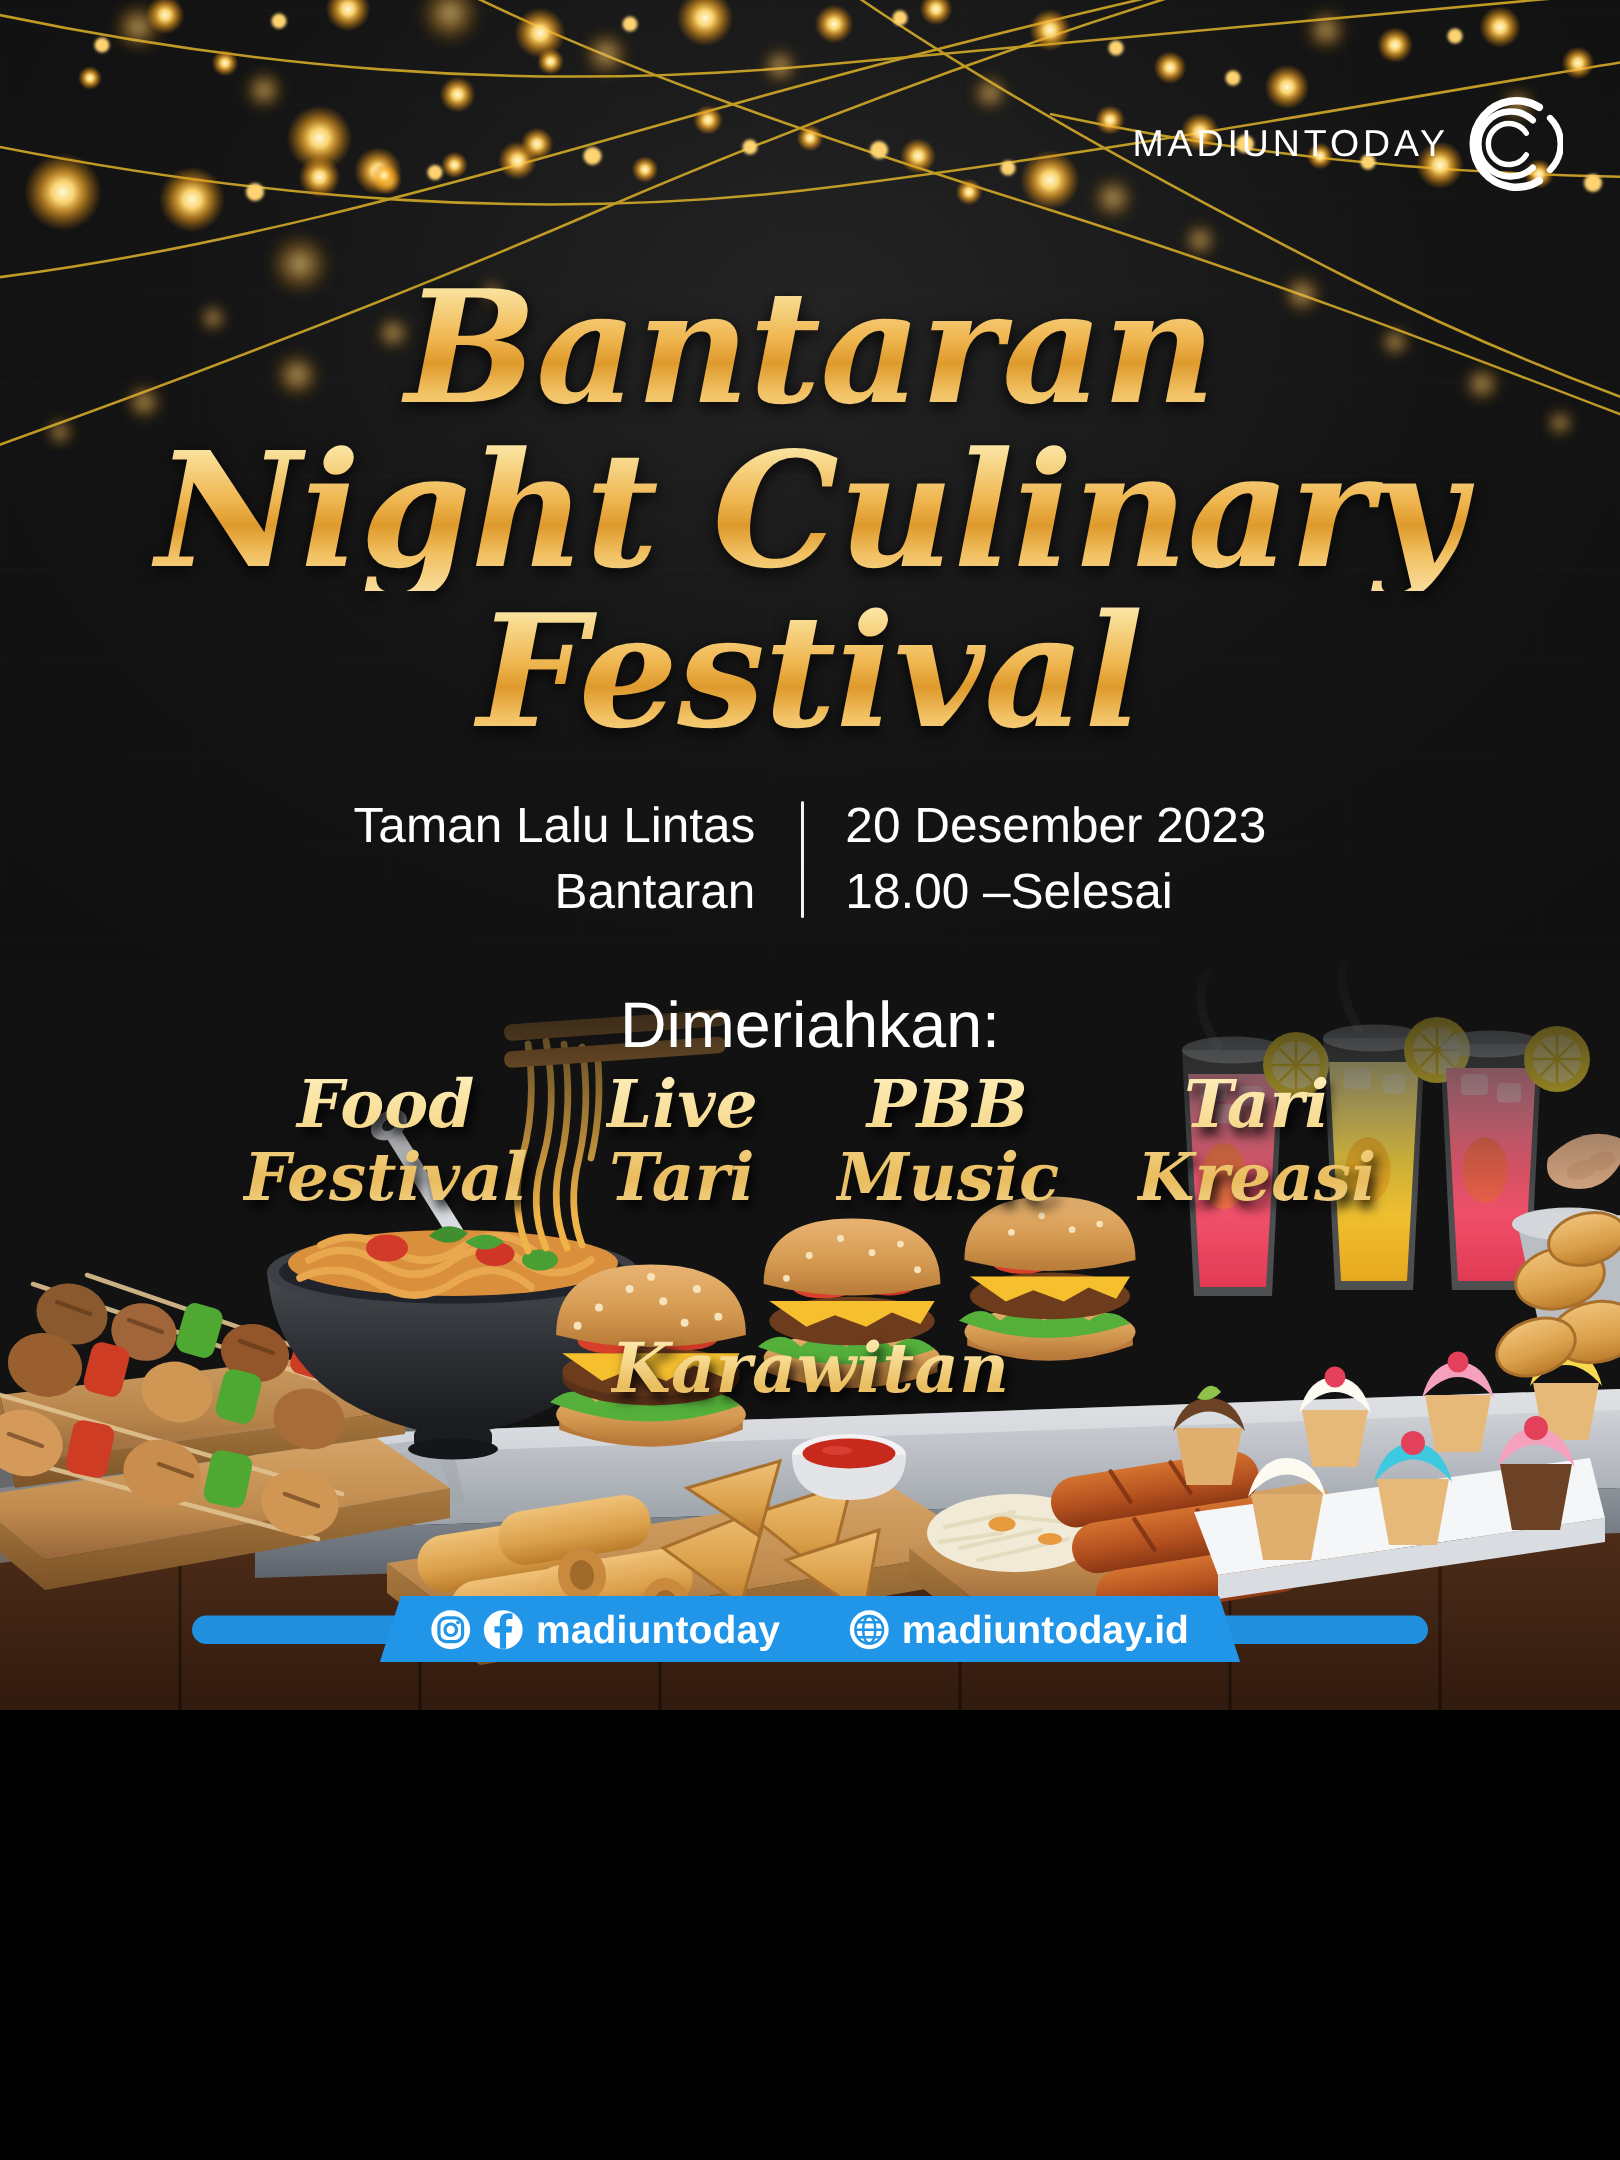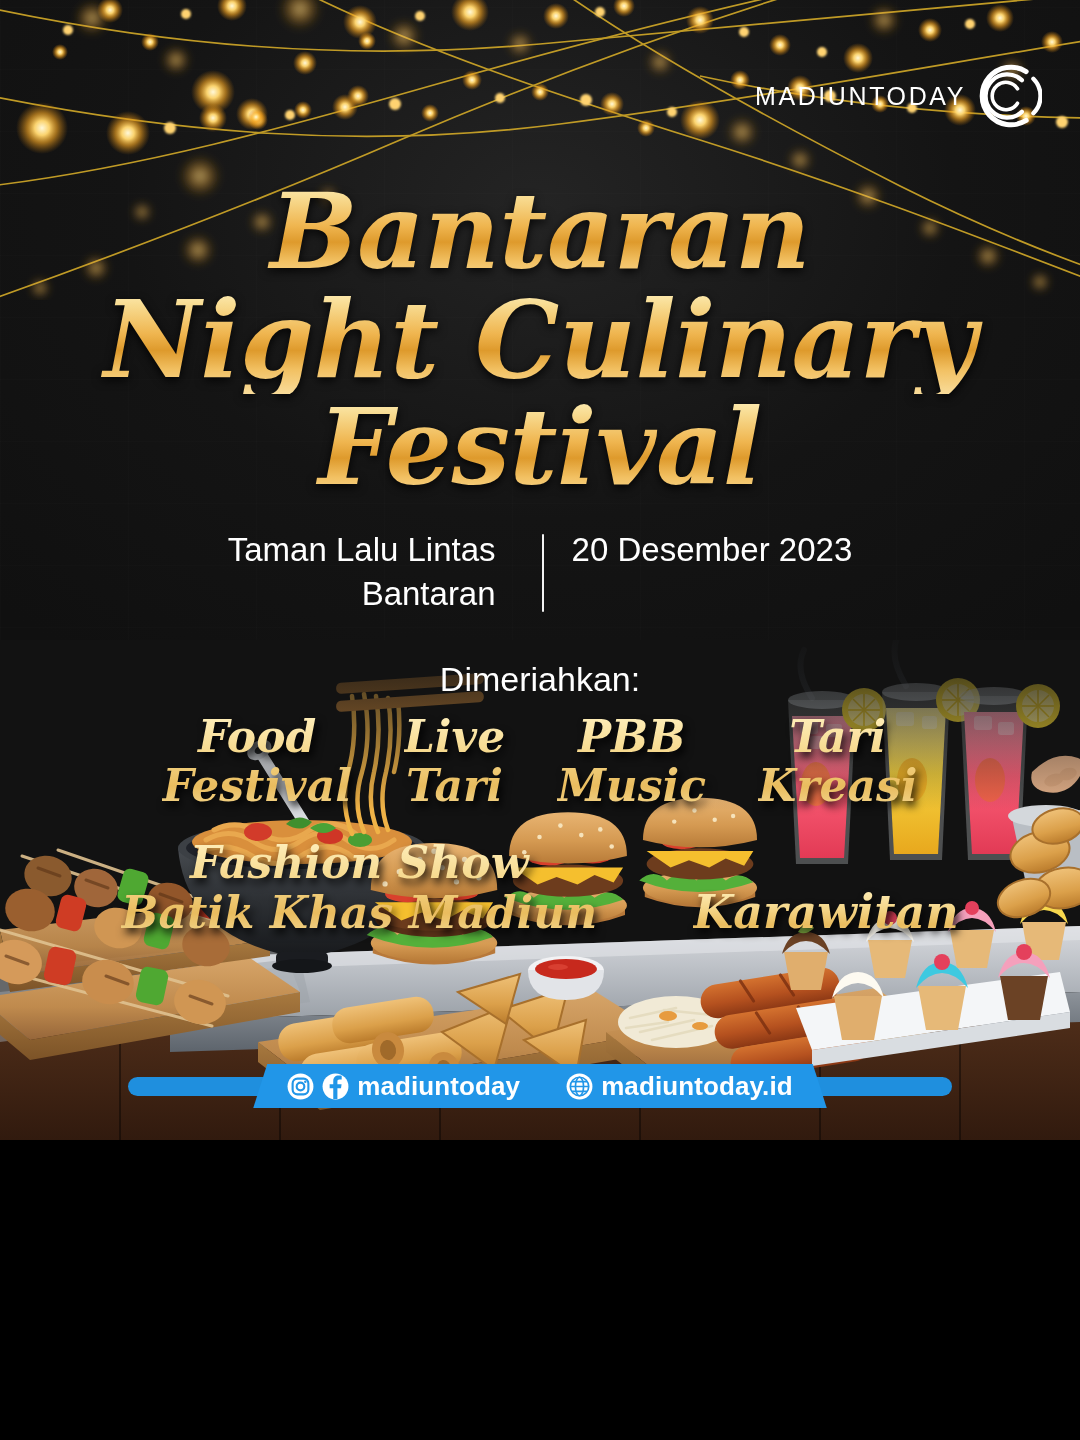--- a/index.html
+++ b/index.html
@@ -70,35 +70,35 @@
   .title-line.l3{ font-size:104px; }
 
   
   .info-row{
     position:absolute; left:0; top:528px; width:1080px;
     display:flex; justify-content:center; align-items:stretch; z-index:5;
   }
   .info-left{
     text-align:right; color:#fff;
     font-size:33px; line-height:1.33; font-weight:400;
-    padding-right:46px; min-width:278px;
+    padding-right:30px; min-width:278px;
   }
   .info-divider{
     width:2px; background:#f2f2f2; margin:6px 0 4px 0; border-radius:1px;
   }
   .info-right{
     text-align:left; color:#fff;
     font-size:33px; line-height:1.33; font-weight:400;
     padding-left:28px; min-width:300px;
   }
 
   
   .dimeriahkan-label{
     position:absolute; left:0; top:660px; width:1080px;
-    text-align:center; color:#fff; font-size:34px; z-index:5;
+    text-align:center; color:#fff; font-size:43px; z-index:5;
   }
 
   .acts-row{
     position:absolute; left:0; top:712px; width:1080px;
     display:flex; justify-content:center; align-items:flex-start;
     gap:52px; z-index:5;
   }
   .act{
     text-align:center;
     font-family:"DejaVu Serif", serif;
@@ -310,39 +310,38 @@
   </div>
 
   <div class="info-row">
     <div class="info-left">
       <div>Taman Lalu Lintas</div>
       <div>Bantaran</div>
     </div>
     <div class="info-divider"></div>
     <div class="info-right">
       <div>20 Desember 2023</div>
+      <div>18.00 –Selesai</div>
     </div>
   </div>
 
   <div class="dimeriahkan-label">Dimeriahkan:</div>
 
   <div class="acts-row">
     <div class="act">Food
 Festival</div>
     <div class="act">Live
 Tari</div>
     <div class="act">PBB
 Music</div>
     <div class="act">Tari
 Kreasi</div>
   </div>
 
   <div class="acts-row-2">
-    <div class="act-wide">Fashion Show
-Batik Khas Madiun</div>
     <div class="act-wide act-karawitan">Karawitan</div>
   </div>
 
   <div class="food-scene">
     <svg width="1080" height="500" viewBox="0 0 1080 500">
       <defs>
         <linearGradient id="steelTop" x1="0" y1="0" x2="0" y2="1">
           <stop offset="0%" stop-color="#d8dade"></stop>
           <stop offset="45%" stop-color="#bcc0c6"></stop>
           <stop offset="100%" stop-color="#9aa0a7"></stop>

